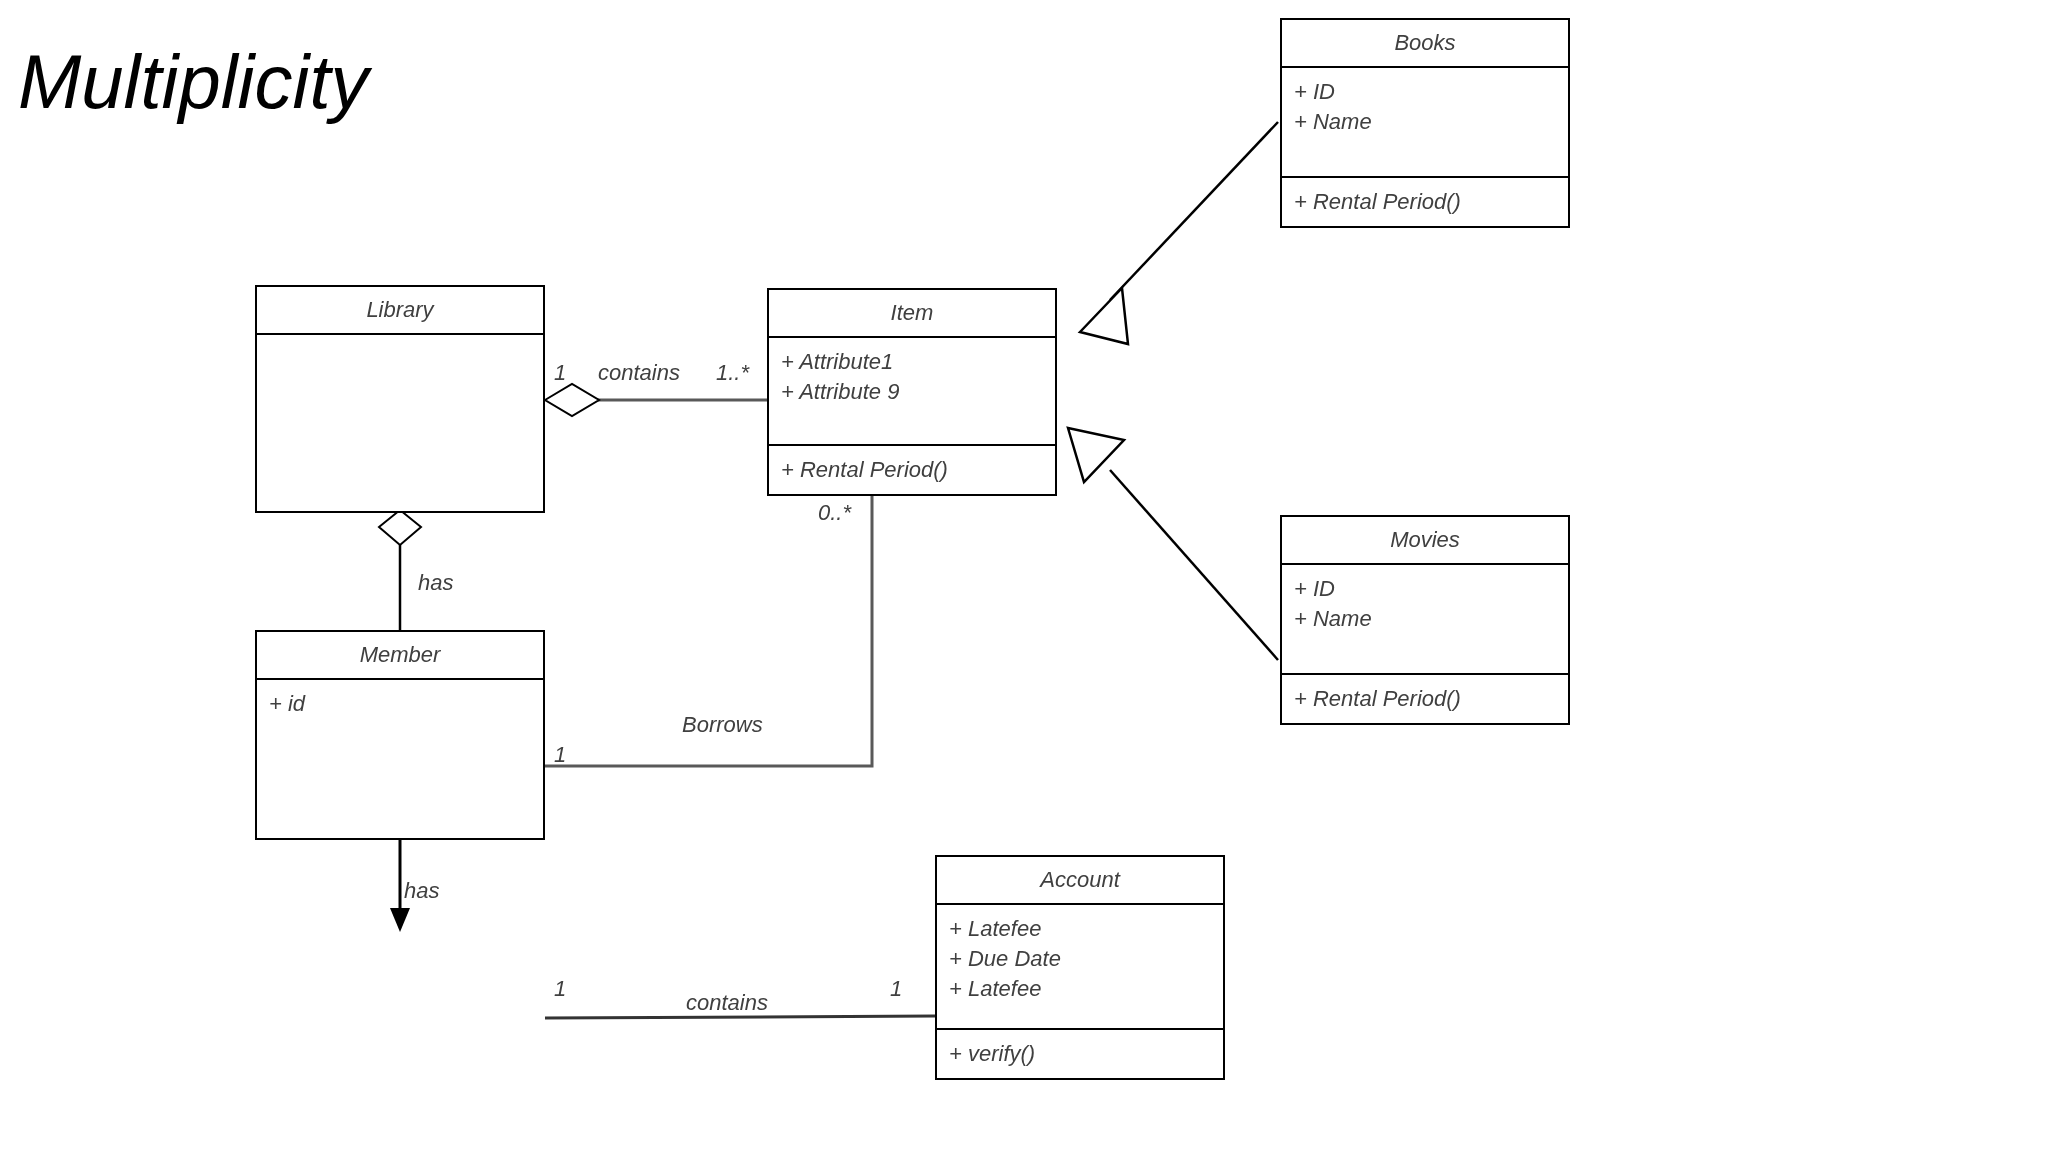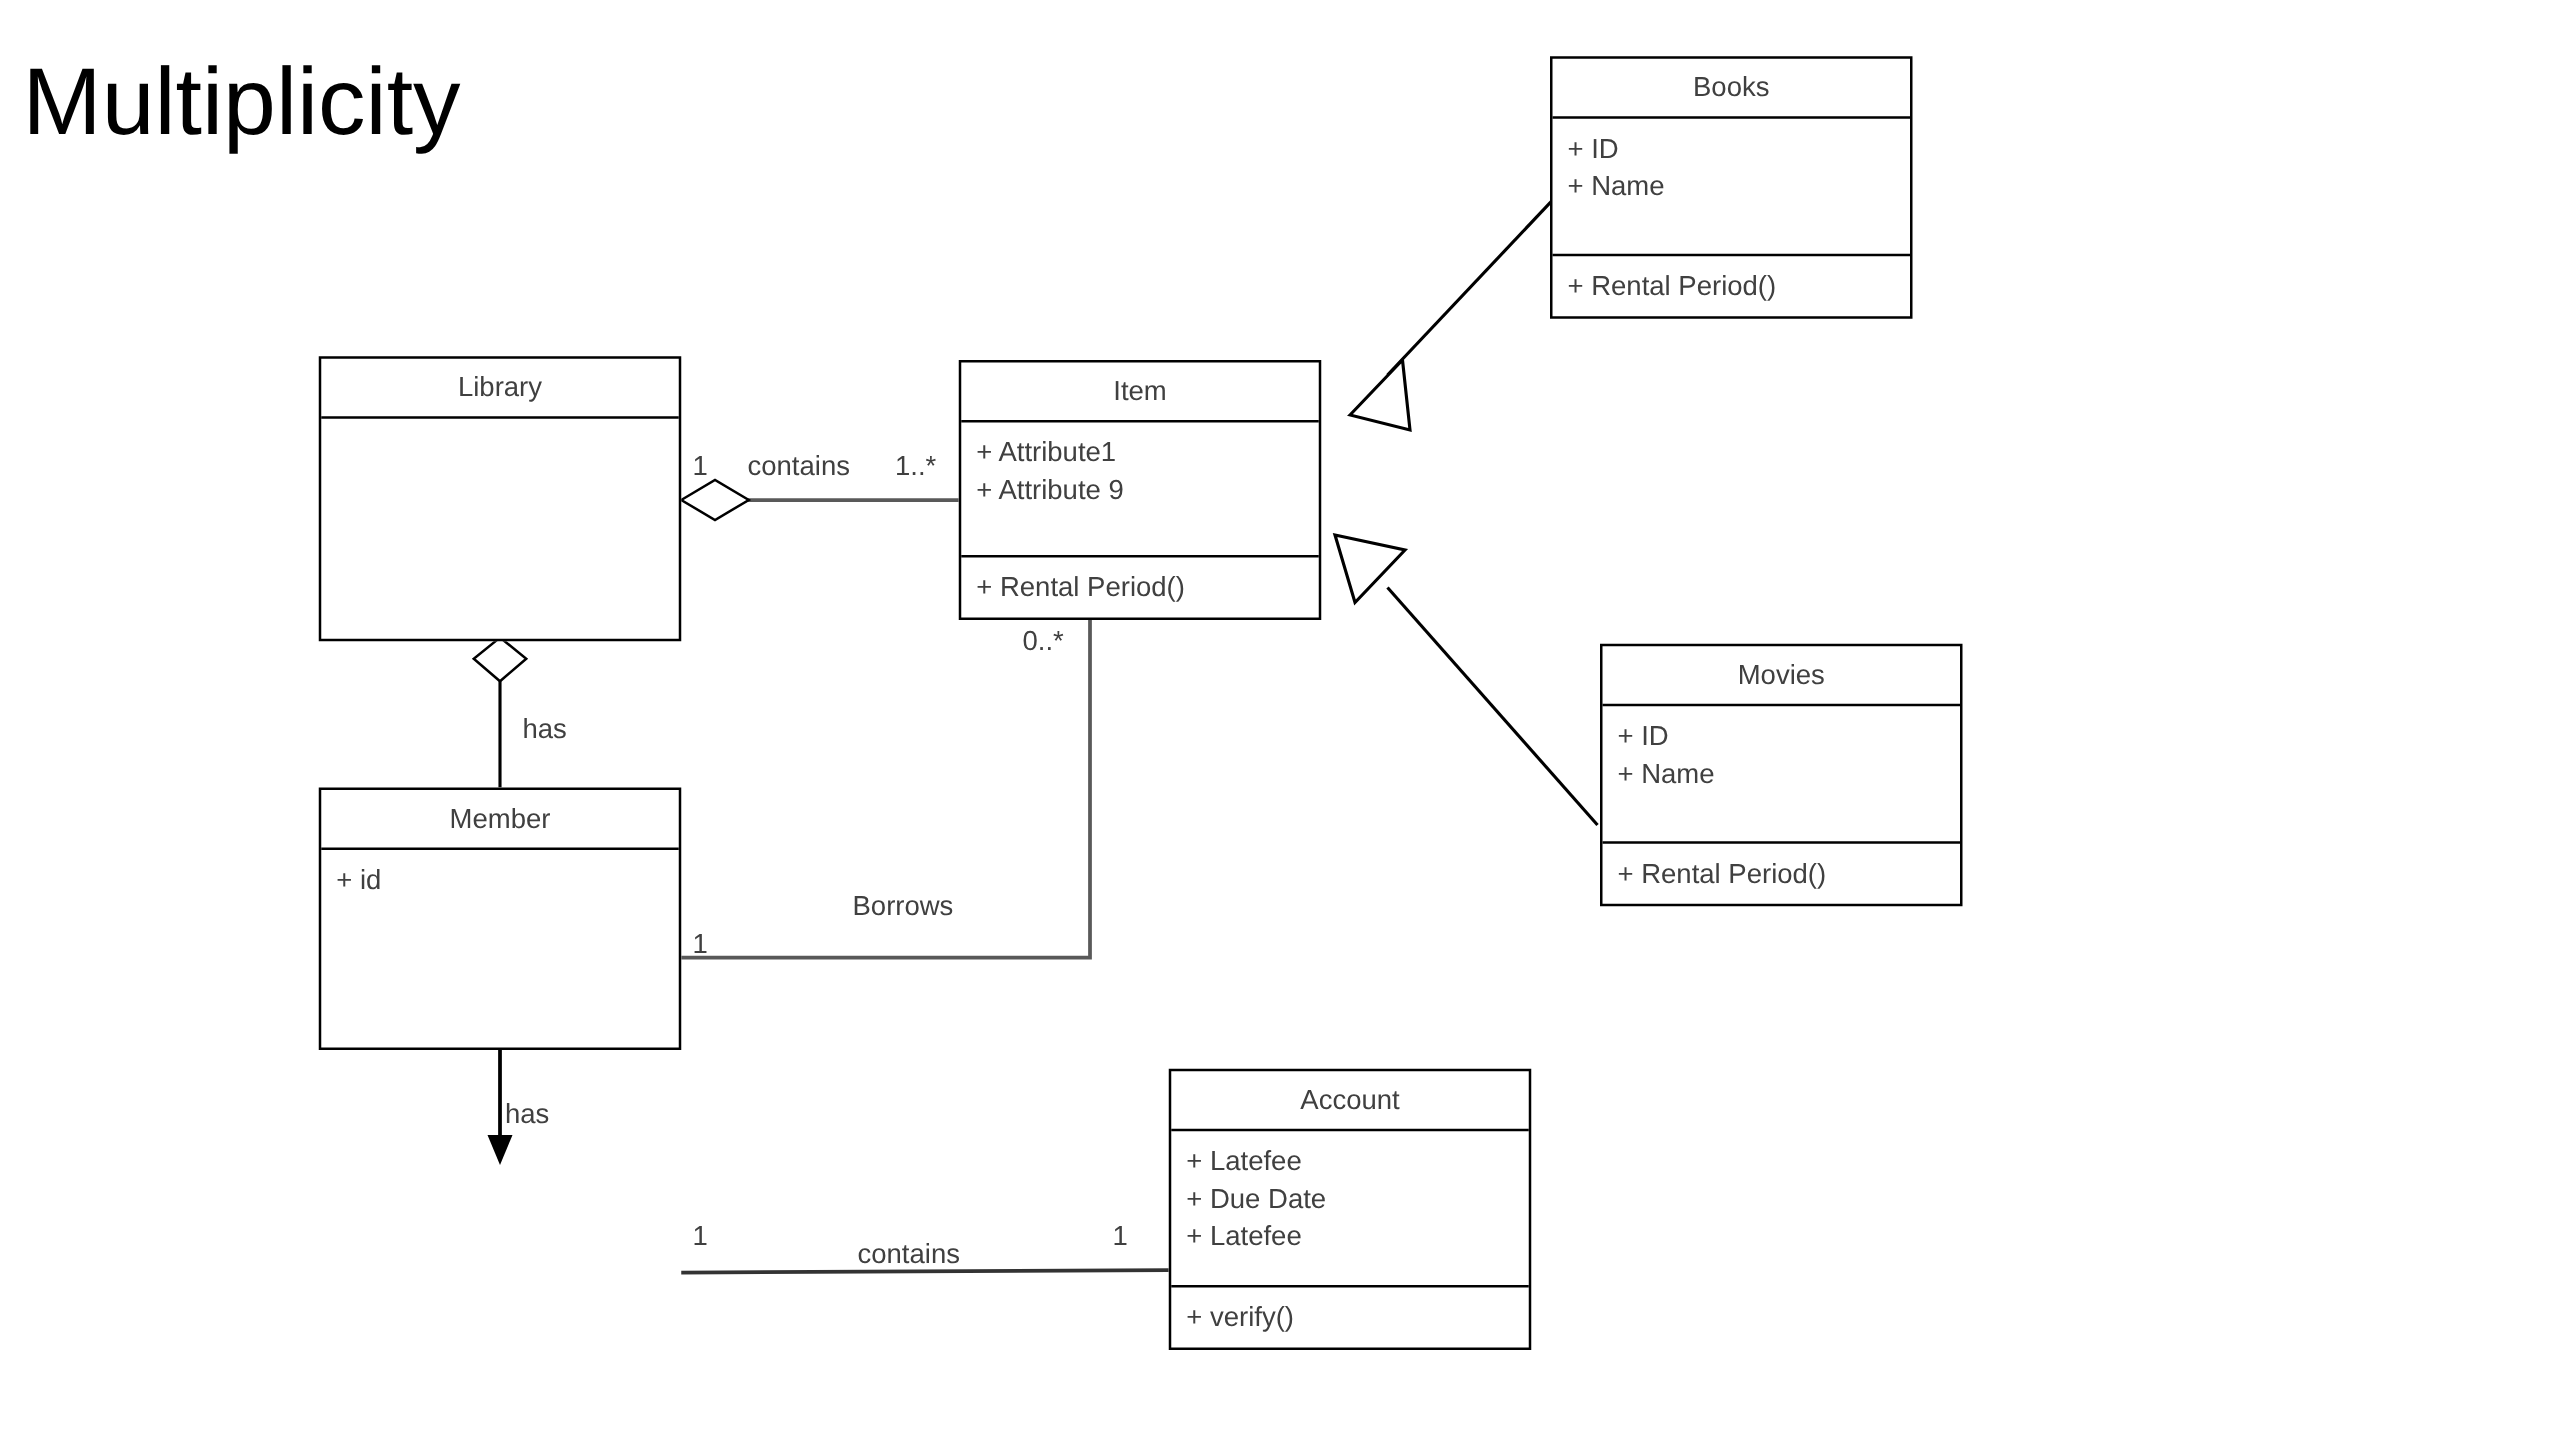--- a/index.html
+++ b/index.html
@@ -10,20 +10,21 @@
   body {
     font-family: "Liberation Sans", sans-serif;
     color: #000000;
   }
   #canvas {
     position: relative;
     width: 1964px;
     height: 1152px;
     background: #ffffff;
     overflow: hidden;
+    font-style: italic;
   }
   #slide-title {
     position: absolute;
     left: 18px;
     top: 42px;
     font-size: 76px;
     font-weight: 400;
     color: #000000;
     letter-spacing: 0px;
     line-height: 1.05;
@@ -130,21 +131,21 @@
       <line x1="1278" y1="122" x2="1110" y2="300" stroke="#000000" stroke-width="2.5"></line>
       <polygon points="1080,332 1122,288 1128,344" fill="#ffffff" stroke="#000000" stroke-width="2.5"></polygon>
     </g>
 
     <g>
       <line x1="1278" y1="660" x2="1110" y2="470" stroke="#000000" stroke-width="2.5"></line>
       <polygon points="1068,428 1124,440 1084,482" fill="#ffffff" stroke="#000000" stroke-width="2.5"></polygon>
     </g>
   </svg>
 
-  <div class="uml-class" style="left:1240px; top:18px; width:290px; height:210px;margin-top:27px;">
+  <div class="uml-class" style="left:1280px; top:18px; width:290px; height:210px;">
     <div class="uml-name">Books</div>
     <div class="uml-attrs">
       <div class="uml-row">+ ID</div>
       <div class="uml-row">+ Name</div>
     </div>
     <div class="uml-ops">
       <div class="uml-row">+ Rental Period()</div>
     </div>
   </div>
 

